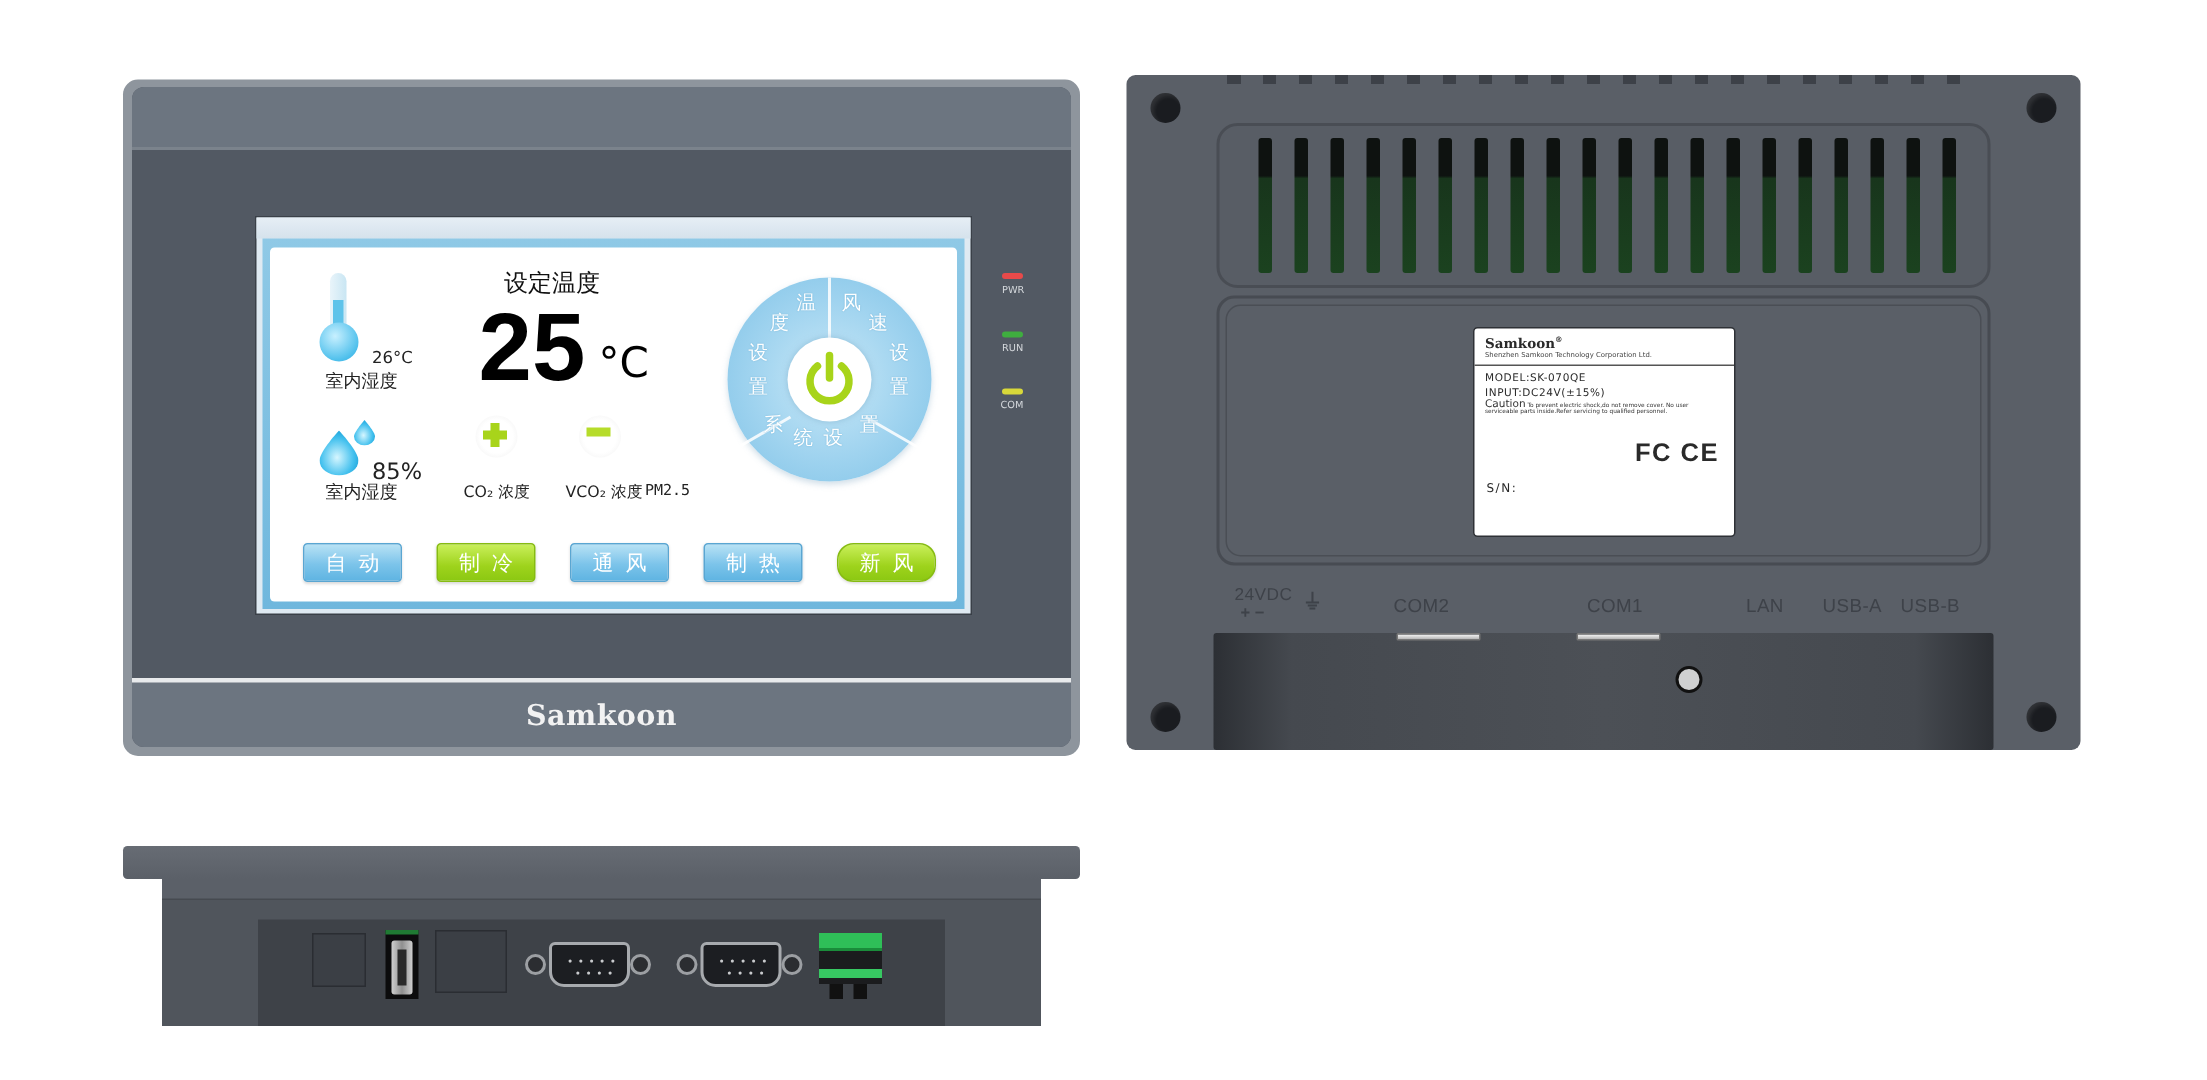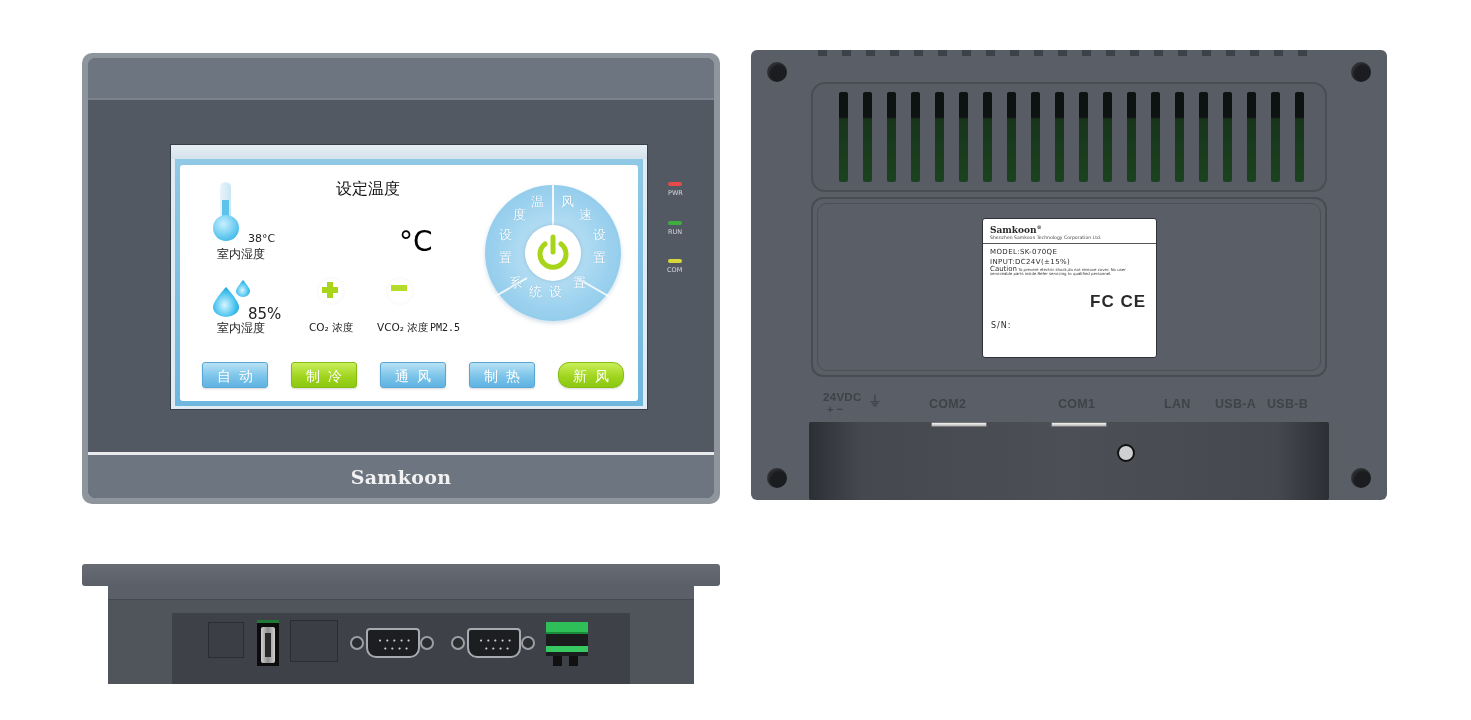--- a/index.html
+++ b/index.html
@@ -116,21 +116,21 @@
      background: #ffffff; border: 1px solid #2e3136; border-radius: 3px; padding: 5px 7px; color: #2a2a2a; }
   .pl-brand { font-family: "DejaVu Serif", serif; font-weight: bold; font-size: 9px; }
   .pl-company { font-size: 4.6px; color: #444; margin-top: 0px; }
   .pl-rule { height: 1px; background: #555; margin: 3px -7px 3px -7px; }
   .pl-line { font-family: "DejaVu Sans", sans-serif; font-size: 7px; letter-spacing: 0.4px; line-height: 10px; }
   .pl-caution { font-size: 3.9px; line-height: 4.4px; color: #333; }
   .pl-caution b { font-size: 7px; font-weight: normal; }
   .pl-cert { position: absolute; right: 10px; top: 73px; font-family: "Liberation Sans", sans-serif; font-weight: bold; font-size: 17px; letter-spacing: 1px; }
   .pl-sn { position: absolute; left: 8px; top: 102px; font-size: 8px; letter-spacing: 1px; }
 
-  .port-text { position: absolute; top: 347px; font-family: "Liberation Sans", sans-serif; font-weight: bold; font-size: 12.5px; color: #3e4249; letter-spacing: 0.3px; }
+  .port-text { position: absolute; top: 347px; font-family: "Liberation Sans", sans-serif; font-weight: normal; font-size: 12.5px; color: #3e4249; letter-spacing: 0.3px; }
   .port-sub { position: absolute; font-family: "Liberation Sans", sans-serif; font-weight: bold; font-size: 11px; color: #3e4249; }
 
   .back-bay { position: absolute; left: 58px; top: 372px; width: 520px; height: 78px;
      background: linear-gradient(90deg,#2c2f34 0%, #45494f 10%, #4c5056 50%, #45494f 90%, #2c2f34 100%); border-radius: 2px; }
   .bay-clip { position: absolute; top: 0; width: 56px; height: 5px; background: linear-gradient(180deg,#f4f4f4,#b8b8b8); border: 1px solid #777; border-radius: 1px; }
   .bay-button { position: absolute; left: 308px; top: 22px; width: 18px; height: 18px; border-radius: 50%; background: #cfd0d1; border: 2px solid #111; }
 
   
   .side-lip { position: absolute; left: 82px; top: 564px; width: 638px; height: 22px; background: linear-gradient(180deg,#676c74 0%, #5b6068 100%); border-radius: 3px; }
   .side-body { position: absolute; left: 108px; top: 586px; width: 586px; height: 98px; background: #50555c; }
@@ -159,40 +159,41 @@
     <div class="screen">
       <div class="screen-top"></div>
       <div class="screen-body">
         <div class="screen-content">
 
           <div class="thermo">
             <div class="tube"></div>
               <div class="fill"></div>
               <div class="bulb"></div>
           </div>
-          <span class="room-temp-val">38°C</span>
+          <span class="room-temp-val">26°C</span>
           <span class="room-temp-label">室内湿度</span>
 
           <svg class="drop-big" viewBox="0 0 26 30">
             <defs>
                 <radialGradient id="dg" cx="45%" cy="60%" r="60%">
                   <stop offset="0%" stop-color="#d6f6ff"></stop>
                   <stop offset="70%" stop-color="#45c1ee"></stop>
                   <stop offset="100%" stop-color="#1fa6dc"></stop>
                 </radialGradient>
               </defs>
             <path d="M13 0 C13 0 0 14 0 20 A13 10 0 0 0 26 20 C26 14 13 0 13 0 Z" fill="url(#dg)"></path>
           </svg>
           <svg class="drop-small" viewBox="0 0 14 17">
             <path d="M7 0 C7 0 0 8 0 11 A7 6 0 0 0 14 11 C14 8 7 0 7 0 Z" fill="url(#dg)"></path>
           </svg>
           <span class="room-hum-val">85%</span>
           <span class="room-hum-label">室内湿度</span>
 
           <span class="set-title">设定温度</span>
+          <span class="set-value">25</span>
           <span class="set-unit">°C</span>
 
           <div class="adj-btn adj-plus">
             <div class="plus-h"></div>
             <div class="plus-v"></div>
           </div>
           <div class="adj-btn adj-minus">
             <div class="minus-h"></div>
           </div>
 

